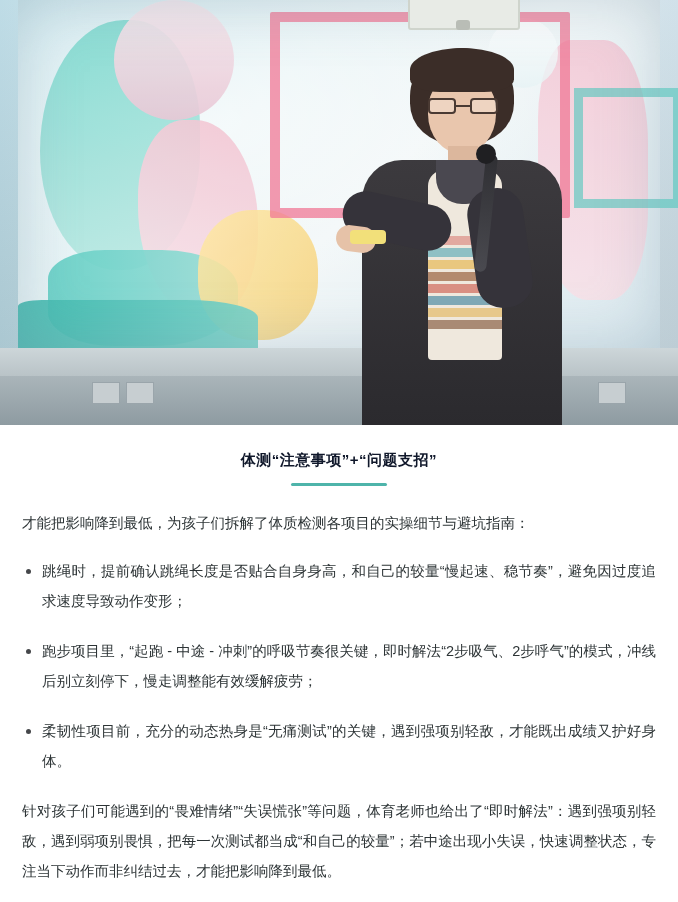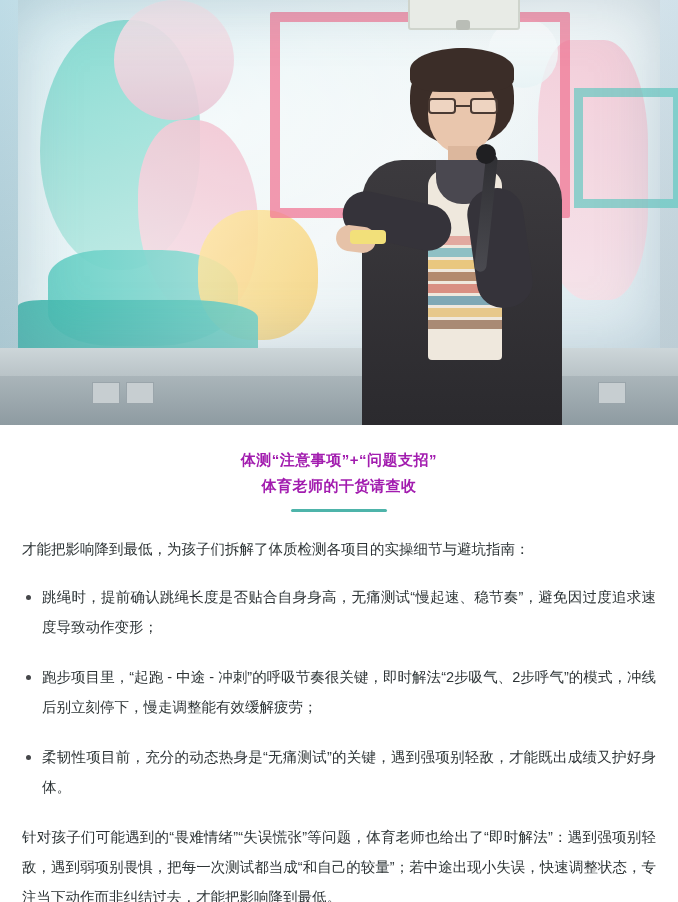--- a/index.html
+++ b/index.html
@@ -203,21 +203,21 @@
     position: absolute; left: 124px; top: 96px; width: 20px; height: 20px;
     background: #1f1f22; border-radius: 50%;
   }
 
   
   .heading-block {
     padding: 22px 0 0;
     text-align: center;
   }
   .h-line1, .h-line2 {
-    color: #a21caf;
+    color: #0f172a;
     font-weight: bold;
     font-size: 15px;
     letter-spacing: 0.5px;
     line-height: 26px;
   }
   .h-rule {
     width: 96px;
     height: 3px;
     background: #2fa79b;
     border-radius: 2px;
@@ -309,29 +309,28 @@
       <div class="hand-l"></div>
       <div class="paper"></div>
       <div class="arm-r"></div>
       <div class="mic"></div>
       <div class="mic-head"></div>
     </div>
   </div>
 
   <div class="heading-block">
     <div class="h-line1">体测“注意事项”+“问题支招”</div>
-    <div class="h-line2">体育老师的干货请查收</div>
     <div class="h-rule"></div>
   </div>
 
   <div class="body-text">
     <p class="para">才能把影响降到最低，为孩子们拆解了体质检测各项目的实操细节与避坑指南：</p>
 
     <ul class="bullets">
-      <li>跳绳时，提前确认跳绳长度是否贴合自身身高，无痛测试“慢起速、稳节奏”，避免因过度追求速度导致动作变形；</li>
+      <li>跳绳时，提前确认跳绳长度是否贴合自身身高，和自己的较量“慢起速、稳节奏”，避免因过度追求速度导致动作变形；</li>
       <li>跑步项目里，“起跑 - 中途 - 冲刺”的呼吸节奏很关键，即时解法“2步吸气、2步呼气”的模式，冲线后别立刻停下，慢走调整能有效缓解疲劳；</li>
       <li>柔韧性项目前，充分的动态热身是“无痛测试”的关键，遇到强项别轻敌，才能既出成绩又护好身体。</li>
     </ul>
 
     <p class="para para-last">针对孩子们可能遇到的“畏难情绪”“失误慌张”等问题，体育老师也给出了“即时解法”：遇到强项别轻敌，遇到弱项别畏惧，把每一次测试都当成“和自己的较量”；若中途出现小失误，快速调整状态，专注当下动作而非纠结过去，才能把影响降到最低。</p>
   </div>
 
 </div>
 
 </body></html>

